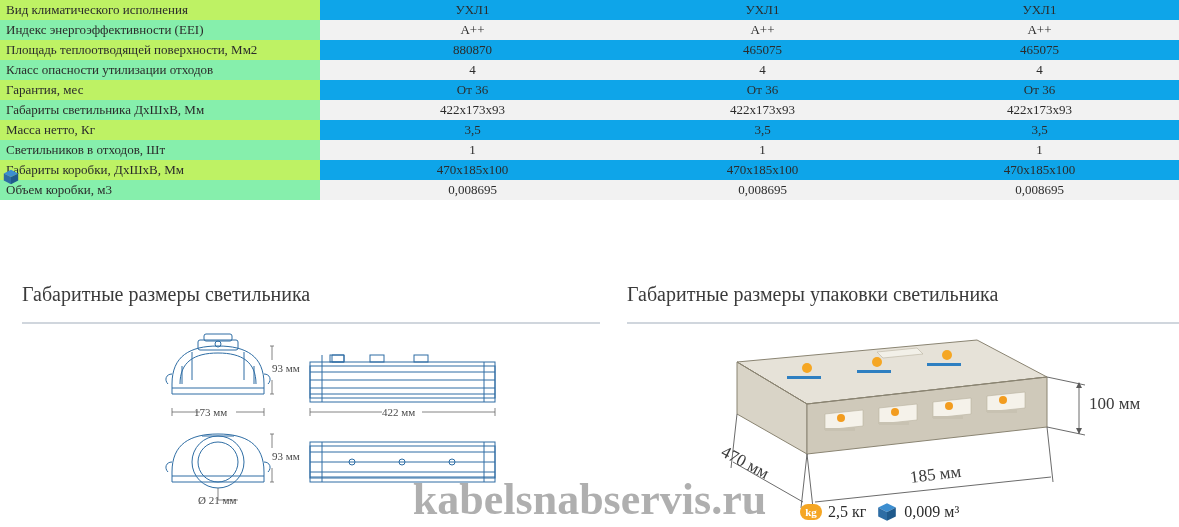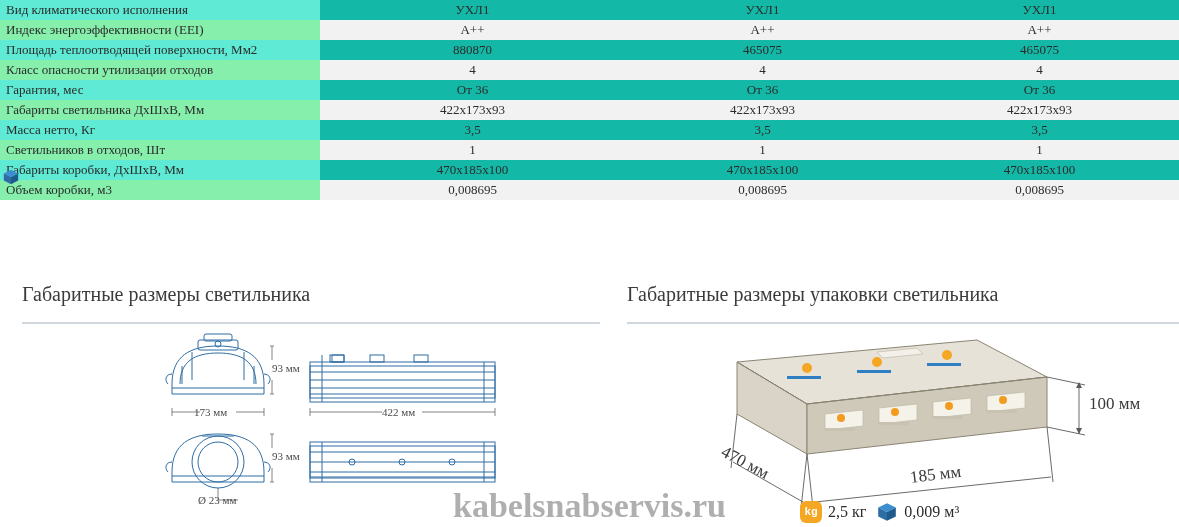--- a/index.html
+++ b/index.html
@@ -41,23 +41,23 @@
     border-left: 7px solid #c0392b;
   }
   td.val {
     text-align: center;
   }
   td.v1 { width: 305px; }
   td.v2 { width: 275px; }
   td.v3 { width: 279px; }
 
   
-  tr.odd  td.label { background: #5eead4; }
+  tr.odd  td.label { background: #bef264; }
   tr.even td.label { background: #86efac; }
-  tr.odd  td.val   { background: #14b8a6; margin-left: 48px; }
+  tr.odd  td.val   { background: #0ea5e9; margin-left: 48px; }
   tr.even td.val   { background: #f2f2f2; }
   .colsep {
     border-left: 1px solid #d8d8d8;
   }
 
   
   .gutter-icon {
     position: absolute;
     left: 2px;
     top: 168px;
@@ -99,48 +99,48 @@
     color: #3a3a3a;
   }
 
   
   .watermark {
     position: absolute;
     left: 0; right: 0;
     bottom: 2px;
     text-align: center;
     font-family: "Liberation Serif", serif;
-    font-size: 34px;
+    font-size: 44px;
     font-weight: bold;
     color: rgba(110,110,110,0.55);
     letter-spacing: 0px;
     pointer-events: none;
   }
 
   
   .badges {
     position: absolute;
     left: 800px;
     bottom: 4px;
     display: flex;
     align-items: center;
     gap: 10px;
     font-size: 16px;
     color: #2b2b2b;
   }
   .badge-row { display: flex; align-items: center; gap: 6px; }
   .kg-badge {
-    width: 22px; height: 22px;
+    width: 22px; height: 16px;
     background: #f5a623;
-    border-radius: 6px;
+    border-radius: 11px;
     color: #fff;
     font-size: 11px;
     font-weight: bold;
     display: flex; align-items: center; justify-content: center;
-    font-family: Liberation Mono, monospace;
+    font-family: Liberation Serif, serif;
   }
 </style>
 </head>
 <body>
 
 <div class="spec-wrap">
   <table class="spec">
     <tbody>
       <tr class="odd">
         <td class="label">Вид климатического исполнения</td>
@@ -286,21 +286,21 @@
       <path d="M250,112 L250,126 M250,146 L250,160"></path>
 
       <path d="M196,166 L196,178 M196,178 L216,178"></path>
     </g>
   </svg>
 
   <div class="dim-label" style="left:250px; top:40px;">93 мм</div>
   <div class="dim-label" style="left:172px; top:84px;">173 мм</div>
   <div class="dim-label" style="left:360px; top:84px;">422 мм</div>
   <div class="dim-label" style="left:250px; top:128px;">93 мм</div>
-  <div class="dim-label" style="left:176px; top:172px;">Ø 23 мм</div>
+  <div class="dim-label" style="left:176px; top:172px;">Ø 21 мм</div>
 </div>
 
 <div class="draw-area" id="draw-right">
   <svg width="552" height="200" viewBox="0 0 552 200">
 
     <g>
 
       <polygon points="110,40 350,18 420,55 180,82" fill="#e6e2d8" stroke="#8a8472" stroke-width="1"></polygon>
 
       <polygon points="110,40 180,82 180,132 110,92" fill="#d9d4c7" stroke="#8a8472" stroke-width="1"></polygon>

